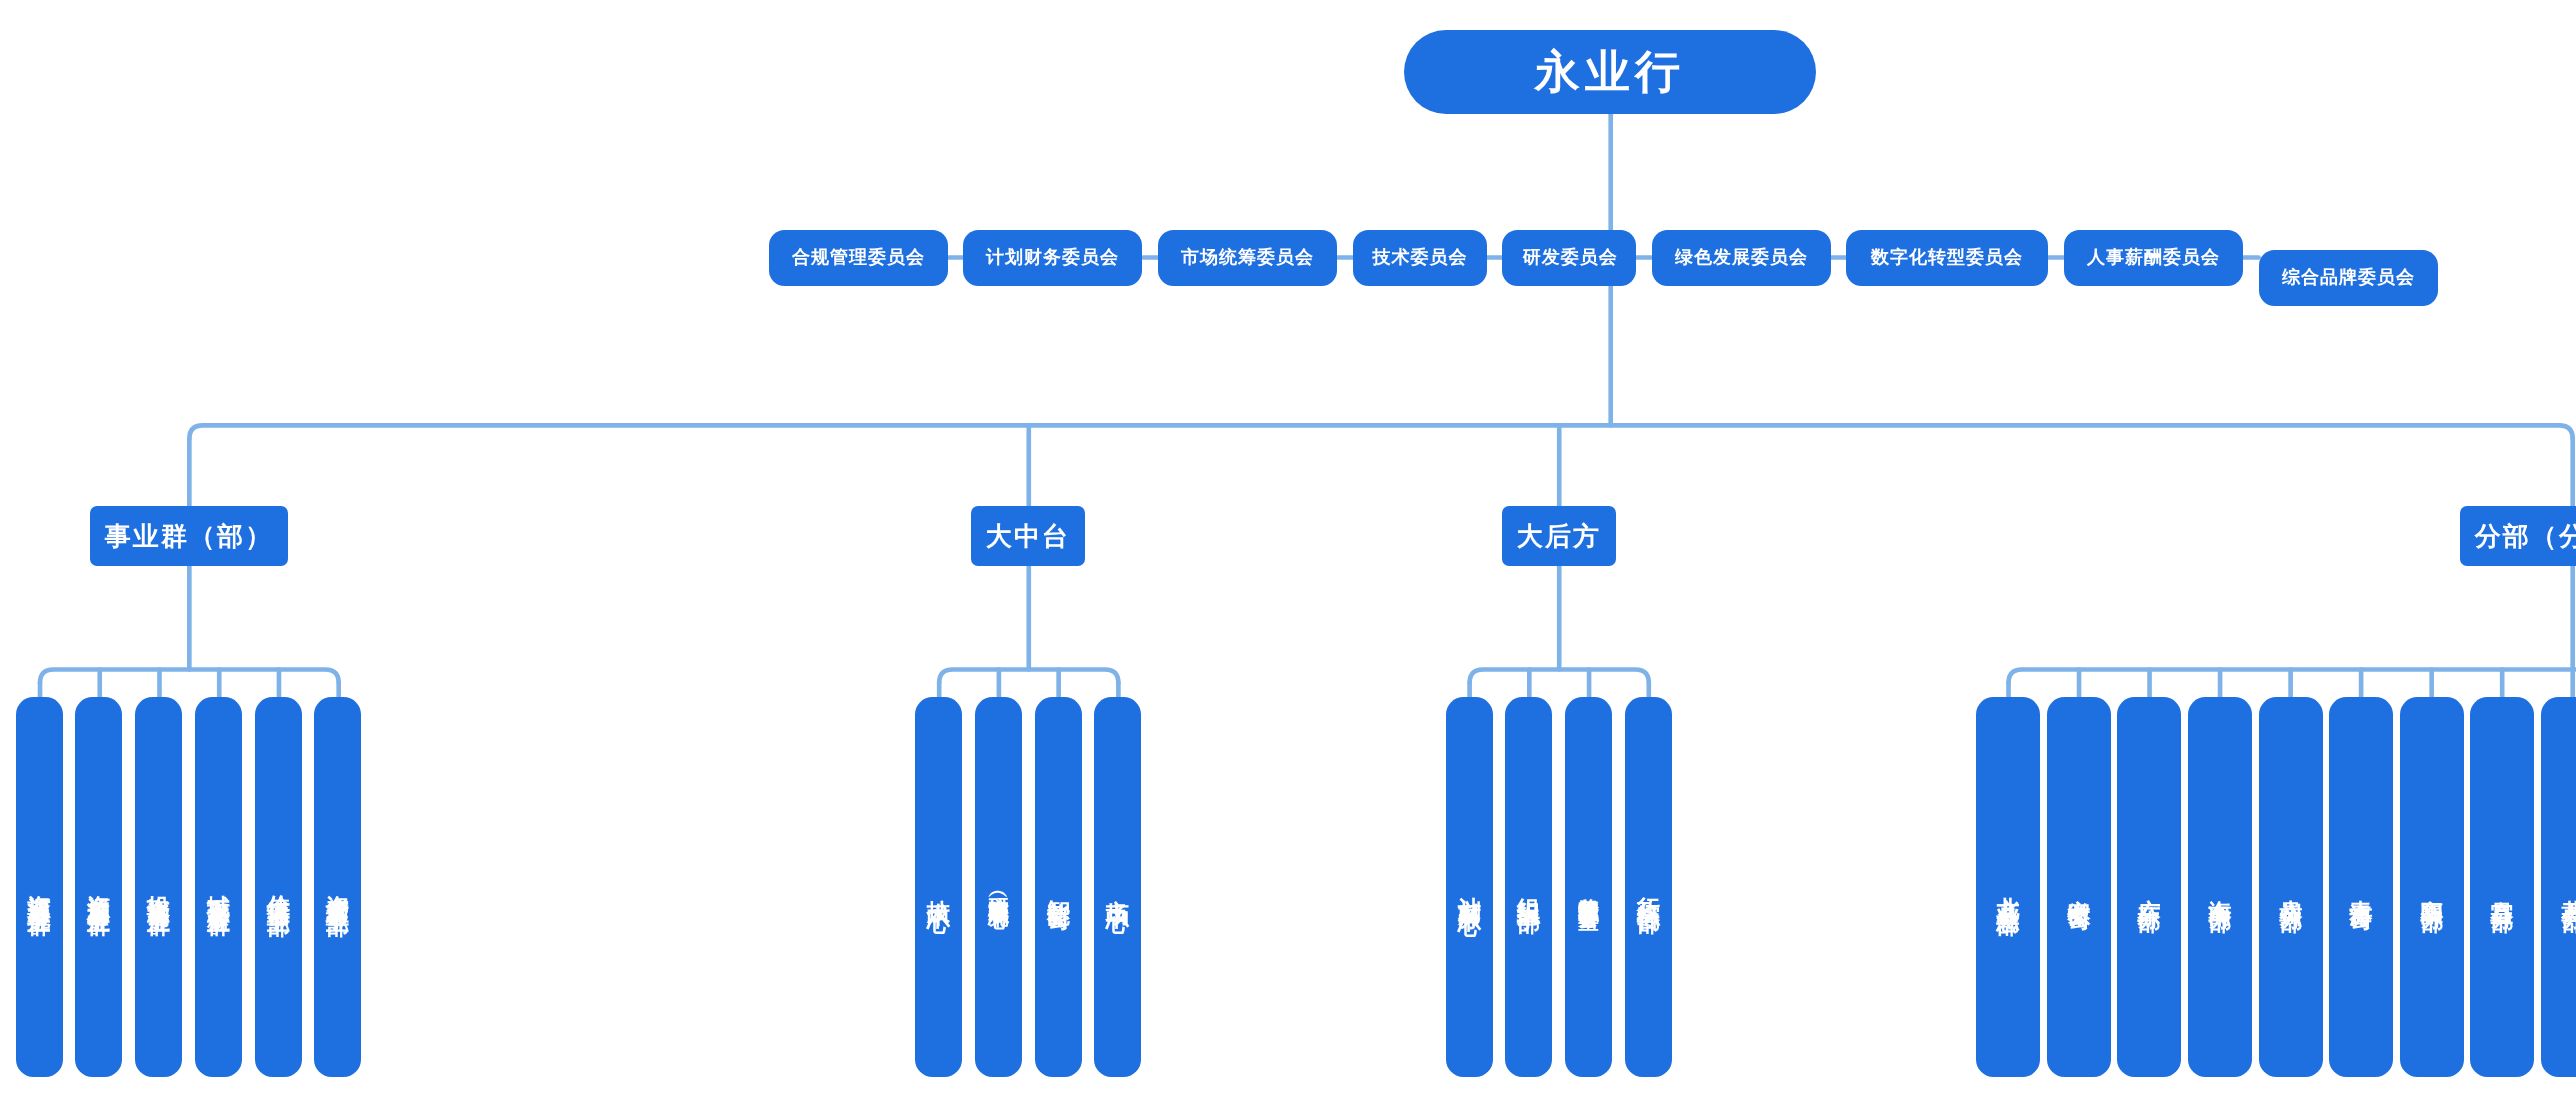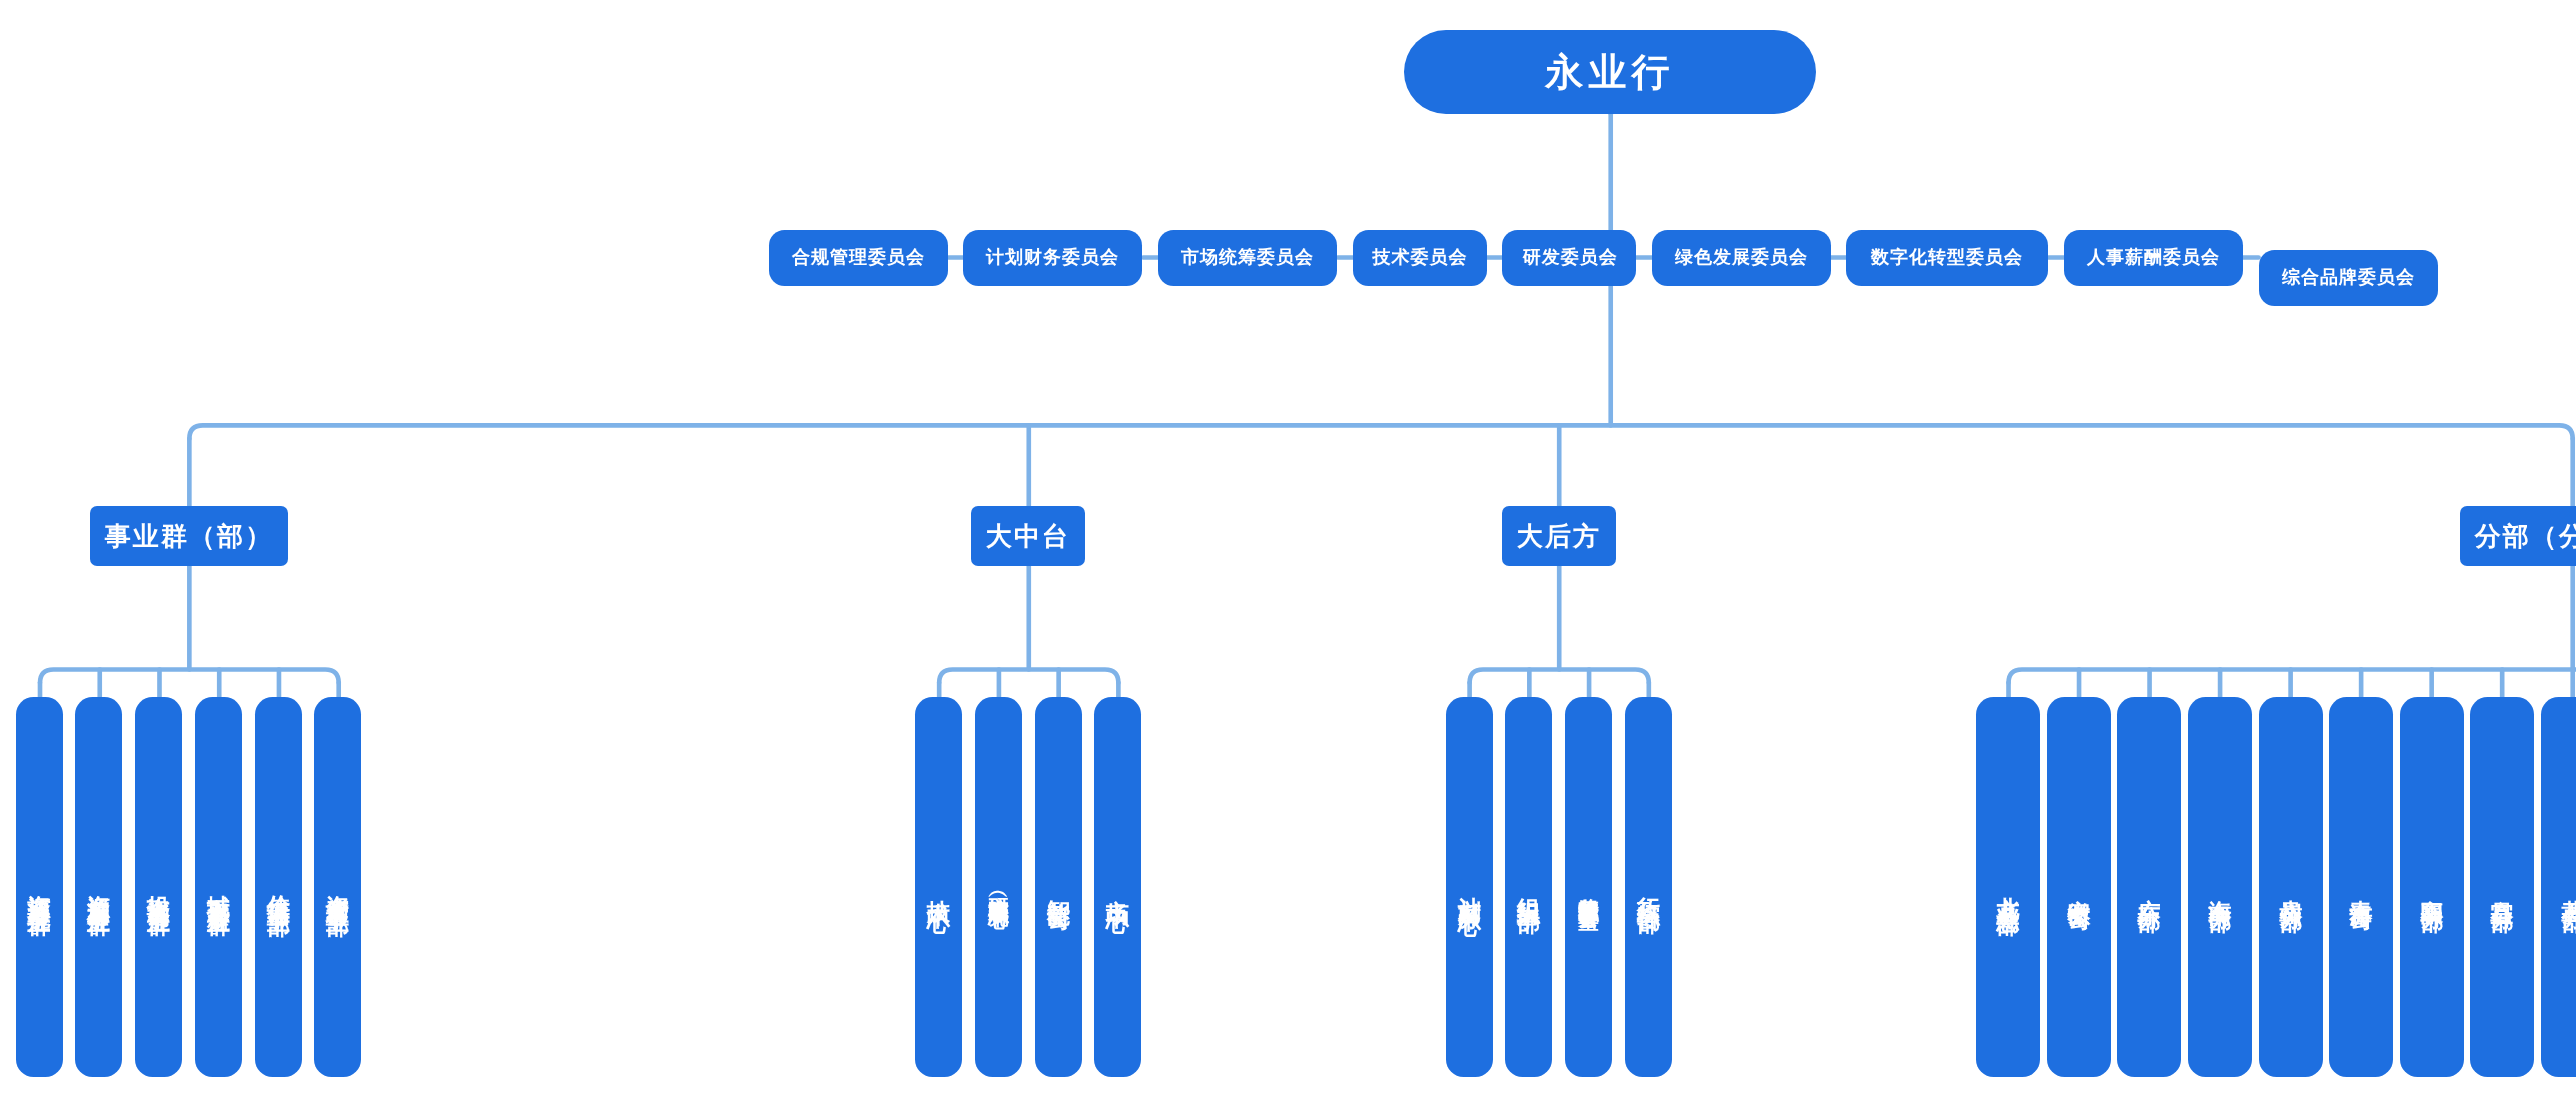--- a/index.html
+++ b/index.html
@@ -12,21 +12,21 @@
 
   .node{
     position:absolute;background:#1E6FE0;color:#ffffff;
     display:flex;align-items:center;justify-content:center;
     text-align:center;box-sizing:border-box;line-height:1.18;
     font-weight:700;letter-spacing:0.5px;
   }
   
   .root{
     left:1404px;top:30px;width:412px;height:84px;border-radius:42px;
-    font-size:38px;letter-spacing:5.2px;
+    font-size:45px;letter-spacing:5.2px;
   }
   
   .committee{
     top:230px;height:56px;border-radius:15.5px;font-size:18px;letter-spacing:1px;
     padding:0 9.3px;
   }
   
   .group{
     height:60px;border-radius:7px;font-size:26px;letter-spacing:2.1px;padding:0 13.4px;
   }

